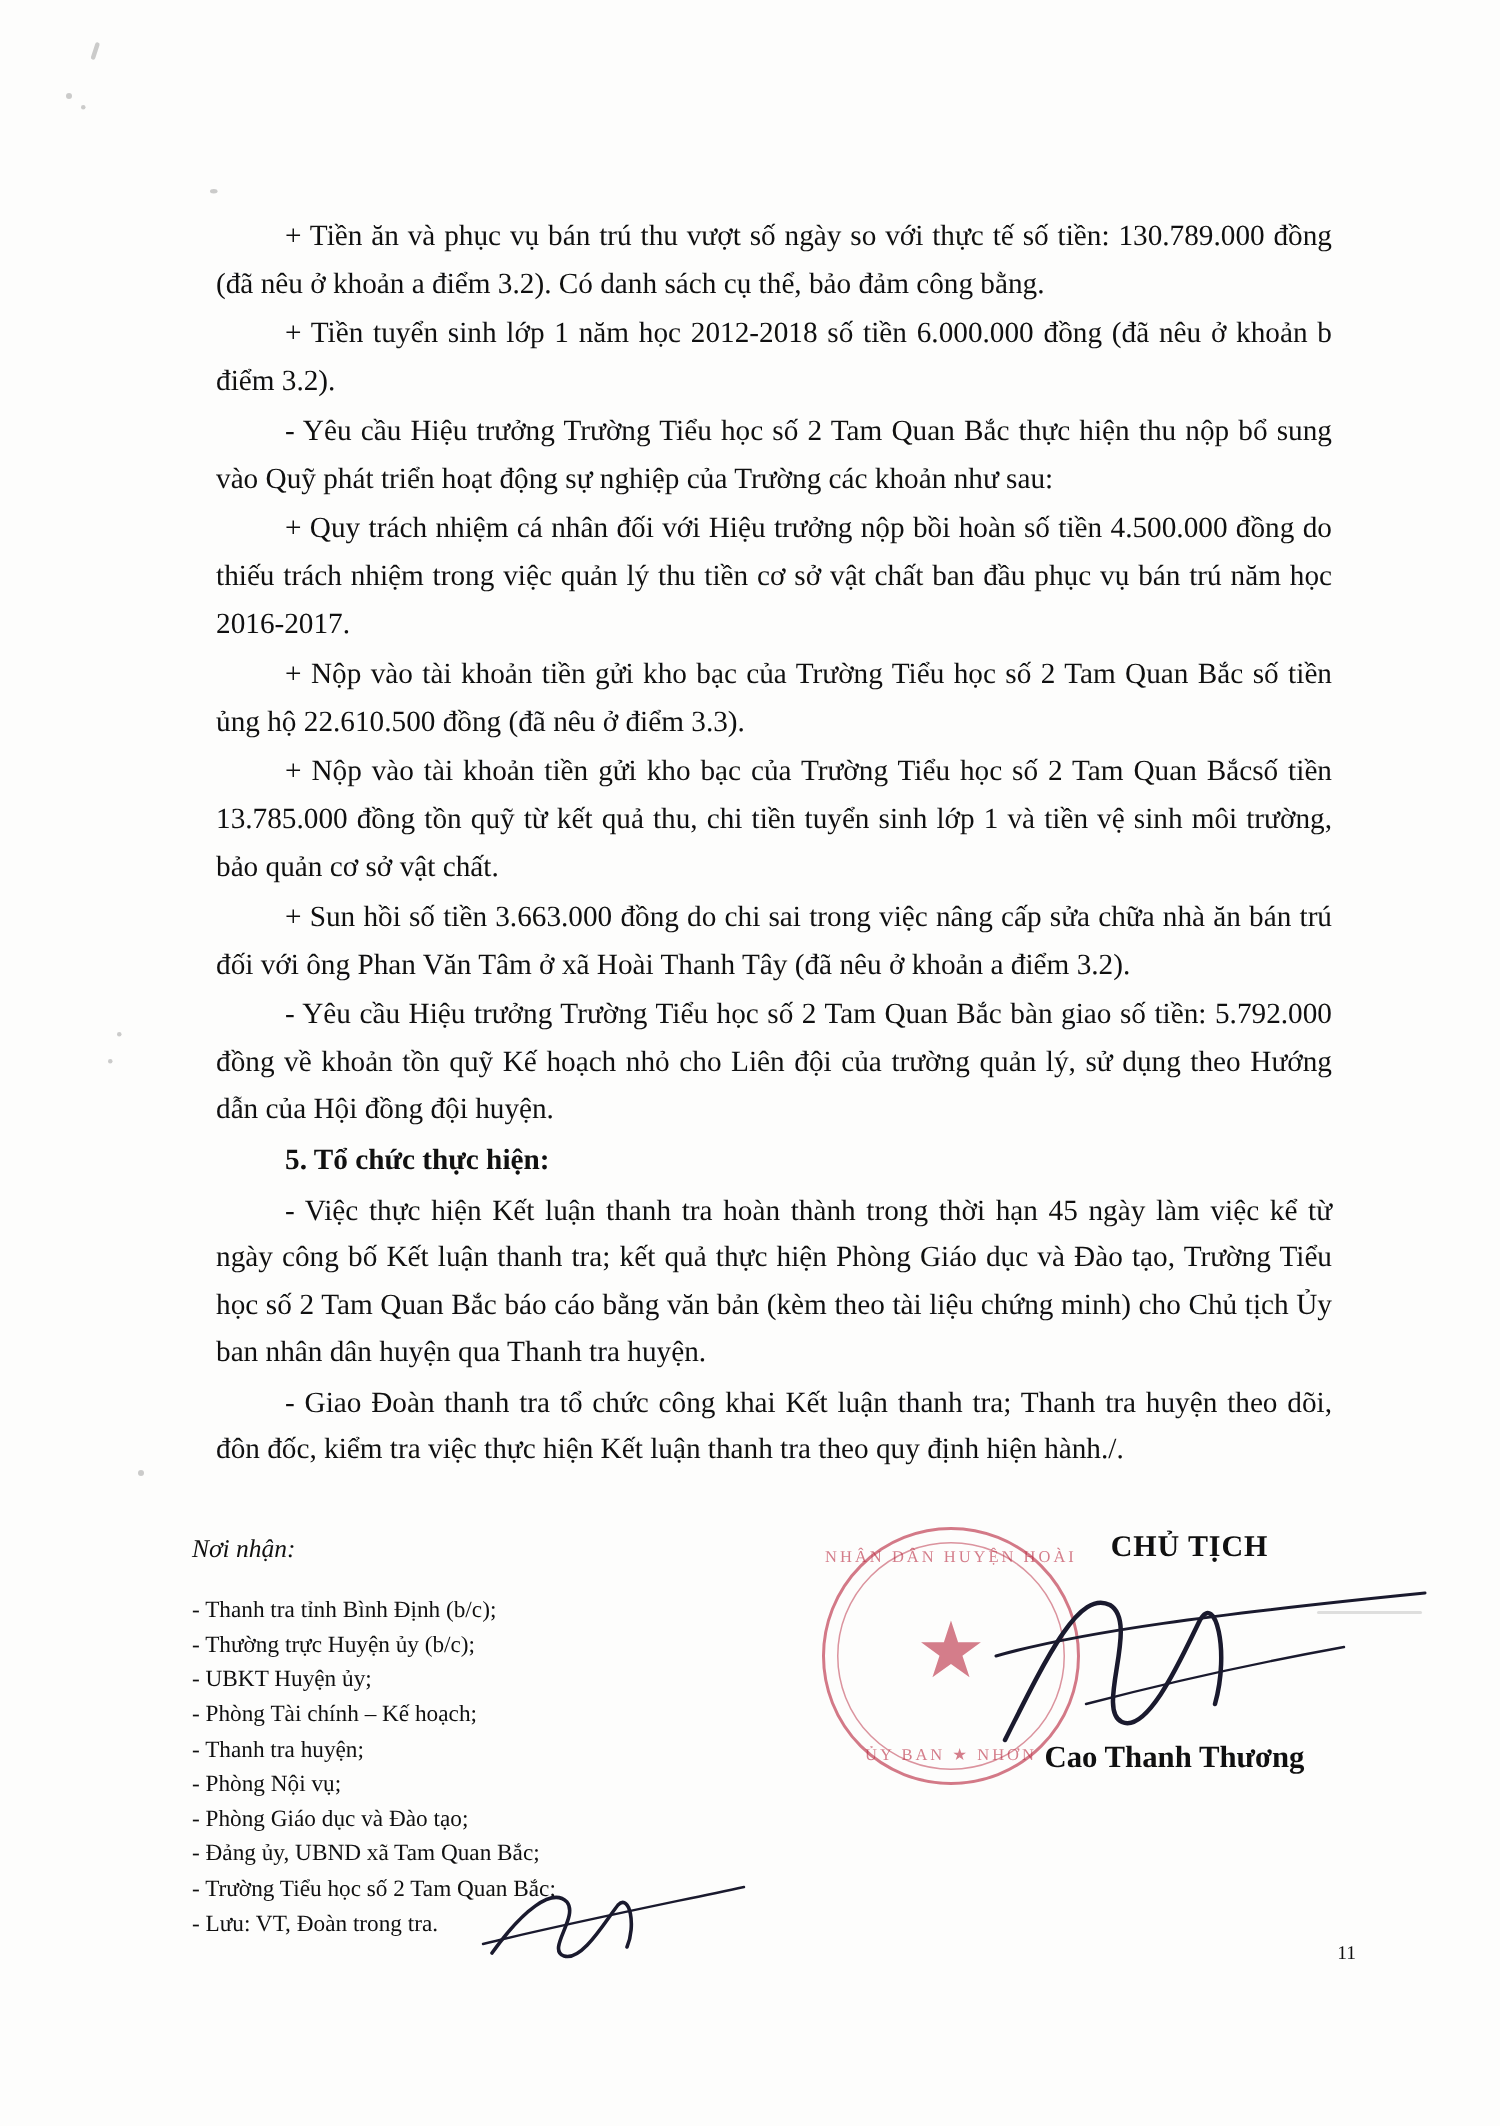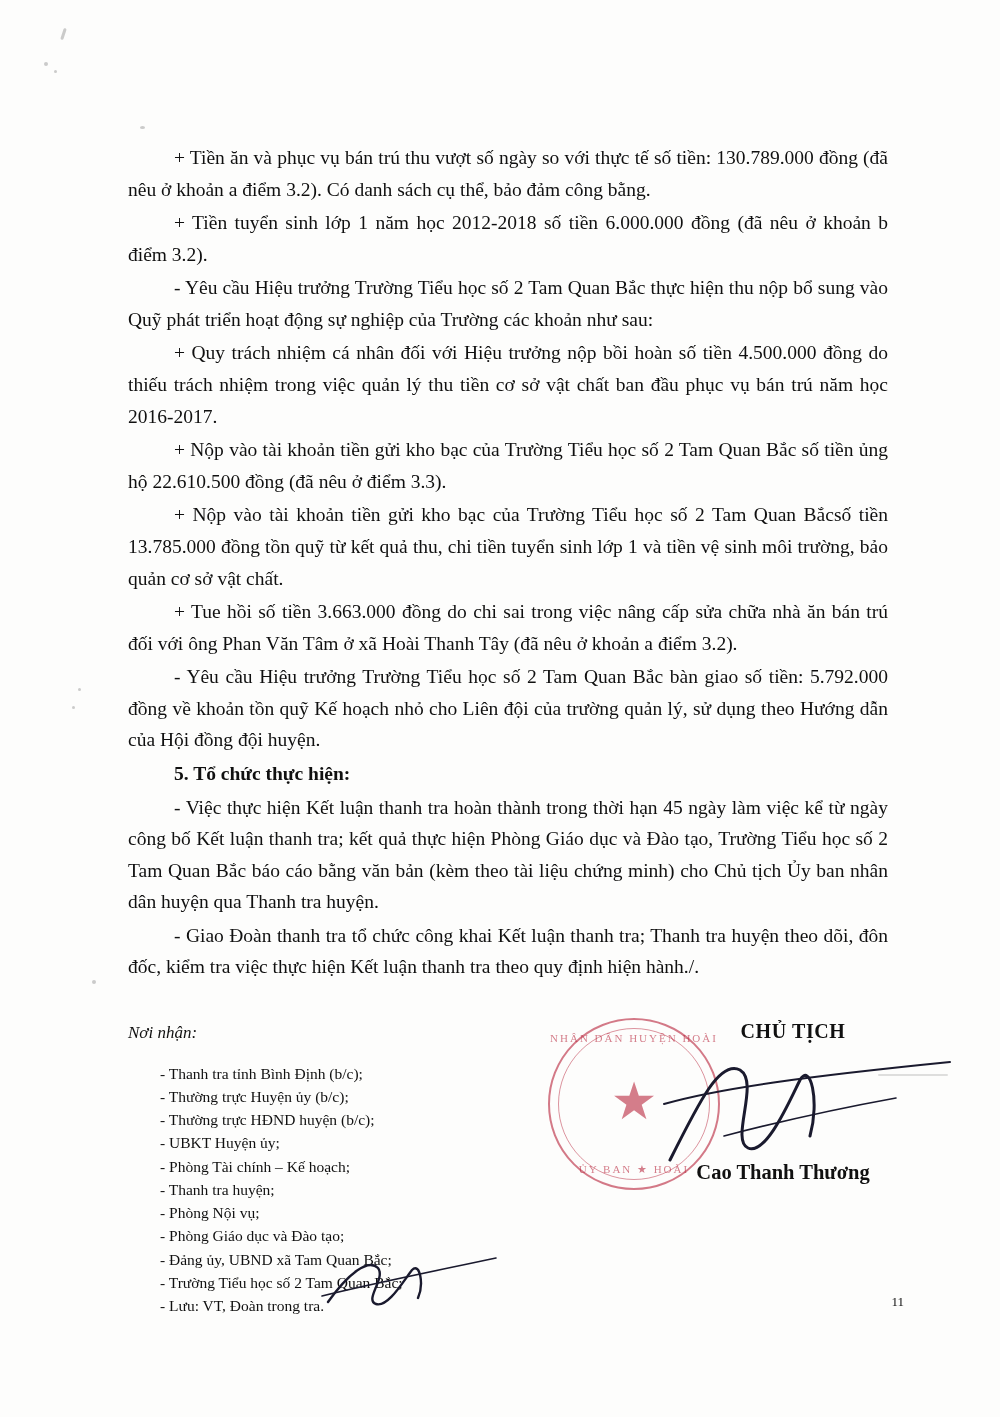--- a/index.html
+++ b/index.html
@@ -31,21 +31,21 @@
     position: absolute;
     left: 128px;
     top: 142px;
     width: 760px;
     font-size: 19.5px;
     line-height: 1.62;
     text-align: justify;
     text-justify: inter-word;
   }
   .doc-body p {
-    margin: 0 0 2px 0;
+    margin: 0 0 2px 16px;
     text-indent: 46px;
   }
   .section-head {
     font-weight: bold;
     text-indent: 46px;
     margin: 12px 0 4px 0;
   }
   
   .footer {
     position: absolute;
@@ -67,21 +67,20 @@
     font-size: 17px;
     margin-bottom: 16px;
   }
   .recipients ul {
     list-style: none;
     margin: 0;
     padding: 0;
   }
   .recipients li {
     white-space: nowrap;
-    margin-left: 32px;
   }
   .signature-block {
     position: absolute;
     left: 470px;
     top: 0;
     width: 330px;
     text-align: center;
   }
   .sig-title {
     font-weight: bold;
@@ -178,37 +177,36 @@
   <div class="speck" style="left:92px;top:980px;width:4px;height:4px;"></div>
   <div class="speck" style="left:878px;top:1074px;width:70px;height:2px;border-radius:1px;opacity:.45;"></div>
 
   <div class="doc-body">
     <p>+ Tiền ăn và phục vụ bán trú thu vượt số ngày so với thực tế số tiền: 130.789.000 đồng (đã nêu ở khoản a điểm 3.2). Có danh sách cụ thể, bảo đảm công bằng.</p>
     <p>+ Tiền tuyển sinh lớp 1 năm học 2012-2018 số tiền 6.000.000 đồng (đã nêu ở khoản b điểm 3.2).</p>
     <p>- Yêu cầu Hiệu trưởng Trường Tiểu học số 2 Tam Quan Bắc thực hiện thu nộp bổ sung vào Quỹ phát triển hoạt động sự nghiệp của Trường các khoản như sau:</p>
     <p>+ Quy trách nhiệm cá nhân đối với Hiệu trưởng nộp bồi hoàn số tiền 4.500.000 đồng do thiếu trách nhiệm trong việc quản lý thu tiền cơ sở vật chất ban đầu phục vụ bán trú năm học 2016-2017.</p>
     <p>+ Nộp vào tài khoản tiền gửi kho bạc của Trường Tiểu học số 2 Tam Quan Bắc số tiền ủng hộ 22.610.500 đồng (đã nêu ở điểm 3.3).</p>
     <p>+ Nộp vào tài khoản tiền gửi kho bạc của Trường Tiểu học số 2 Tam Quan Bắcsố tiền 13.785.000 đồng tồn quỹ từ kết quả thu, chi tiền tuyển sinh lớp 1 và tiền vệ sinh môi trường, bảo quản cơ sở vật chất.</p>
-    <p>+ Tue hồi số tiền 3.663.000 đồng do chi sai trong việc nâng cấp sửa chữa nhà ăn bán trú đối với ông Phan Văn Tâm ở xã Hoài Thanh Tây (đã nêu ở khoản a điểm 3.2).</p>
+    <p>+ Sun hồi số tiền 3.663.000 đồng do chi sai trong việc nâng cấp sửa chữa nhà ăn bán trú đối với ông Phan Văn Tâm ở xã Hoài Thanh Tây (đã nêu ở khoản a điểm 3.2).</p>
     <p>- Yêu cầu Hiệu trưởng Trường Tiểu học số 2 Tam Quan Bắc bàn giao số tiền: 5.792.000 đồng về khoản tồn quỹ Kế hoạch nhỏ cho Liên đội của trường quản lý, sử dụng theo Hướng dẫn của Hội đồng đội huyện.</p>
 
     <p class="section-head">5. Tổ chức thực hiện:</p>
 
     <p>- Việc thực hiện Kết luận thanh tra hoàn thành trong thời hạn 45 ngày làm việc kể từ ngày công bố Kết luận thanh tra; kết quả thực hiện Phòng Giáo dục và Đào tạo, Trường Tiểu học số 2 Tam Quan Bắc báo cáo bằng văn bản (kèm theo tài liệu chứng minh) cho Chủ tịch Ủy ban nhân dân huyện qua Thanh tra huyện.</p>
     <p>- Giao Đoàn thanh tra tổ chức công khai Kết luận thanh tra; Thanh tra huyện theo dõi, đôn đốc, kiểm tra việc thực hiện Kết luận thanh tra theo quy định hiện hành./.</p>
   </div>
 
   <div class="footer">
 
     <div class="recipients">
       <div class="title">Nơi nhận:</div>
       <ul>
         <li>- Thanh tra tỉnh Bình Định (b/c);</li>
         <li>- Thường trực Huyện ủy (b/c);</li>
-        <li>- Thường trực HĐND huyện (b/c);</li>
         <li>- UBKT Huyện ủy;</li>
         <li>- Phòng Tài chính – Kế hoạch;</li>
         <li>- Thanh tra huyện;</li>
         <li>- Phòng Nội vụ;</li>
         <li>- Phòng Giáo dục và Đào tạo;</li>
         <li>- Đảng ủy, UBND xã Tam Quan Bắc;</li>
         <li>- Trường Tiểu học số 2 Tam Quan Bắc;</li>
         <li>- Lưu: VT, Đoàn trong tra.</li>
       </ul>
     </div>
@@ -218,21 +216,21 @@
       <div class="sig-name">Cao Thanh Thương</div>
     </div>
 
   </div>
 
   <div class="seal">
     <div class="ring"></div>
     <div class="ring inner"></div>
     <div class="arc-top">NHÂN DÂN HUYỆN HOÀI</div>
     <div class="star">★</div>
-    <div class="arc-bottom">ỦY BAN  ★  HOÀI</div>
+    <div class="arc-bottom">ỦY BAN  ★  NHƠN</div>
   </div>
 
   <svg class="sig-scribble" viewBox="0 0 300 150">
     <path d="M10,120 C40,60 60,20 80,30 C100,42 70,100 88,108 C106,116 130,60 140,40 C150,22 160,60 150,96" fill="none" stroke="#1a1a2e" stroke-width="3" stroke-linecap="round"></path>
     <path d="M4,64 C60,48 150,36 290,22" fill="none" stroke="#1a1a2e" stroke-width="2" stroke-linecap="round"></path>
     <path d="M64,96 C110,84 170,70 236,58" fill="none" stroke="#1a1a2e" stroke-width="1.6" stroke-linecap="round"></path>
   </svg>
 
   <svg class="sig-scribble-2" viewBox="0 0 180 70">
     <path d="M8,52 C28,24 48,8 58,18 C66,28 44,50 56,54 C68,58 84,30 92,20 C100,12 104,34 98,48" fill="none" stroke="#1a1a2e" stroke-width="2.4" stroke-linecap="round"></path>

